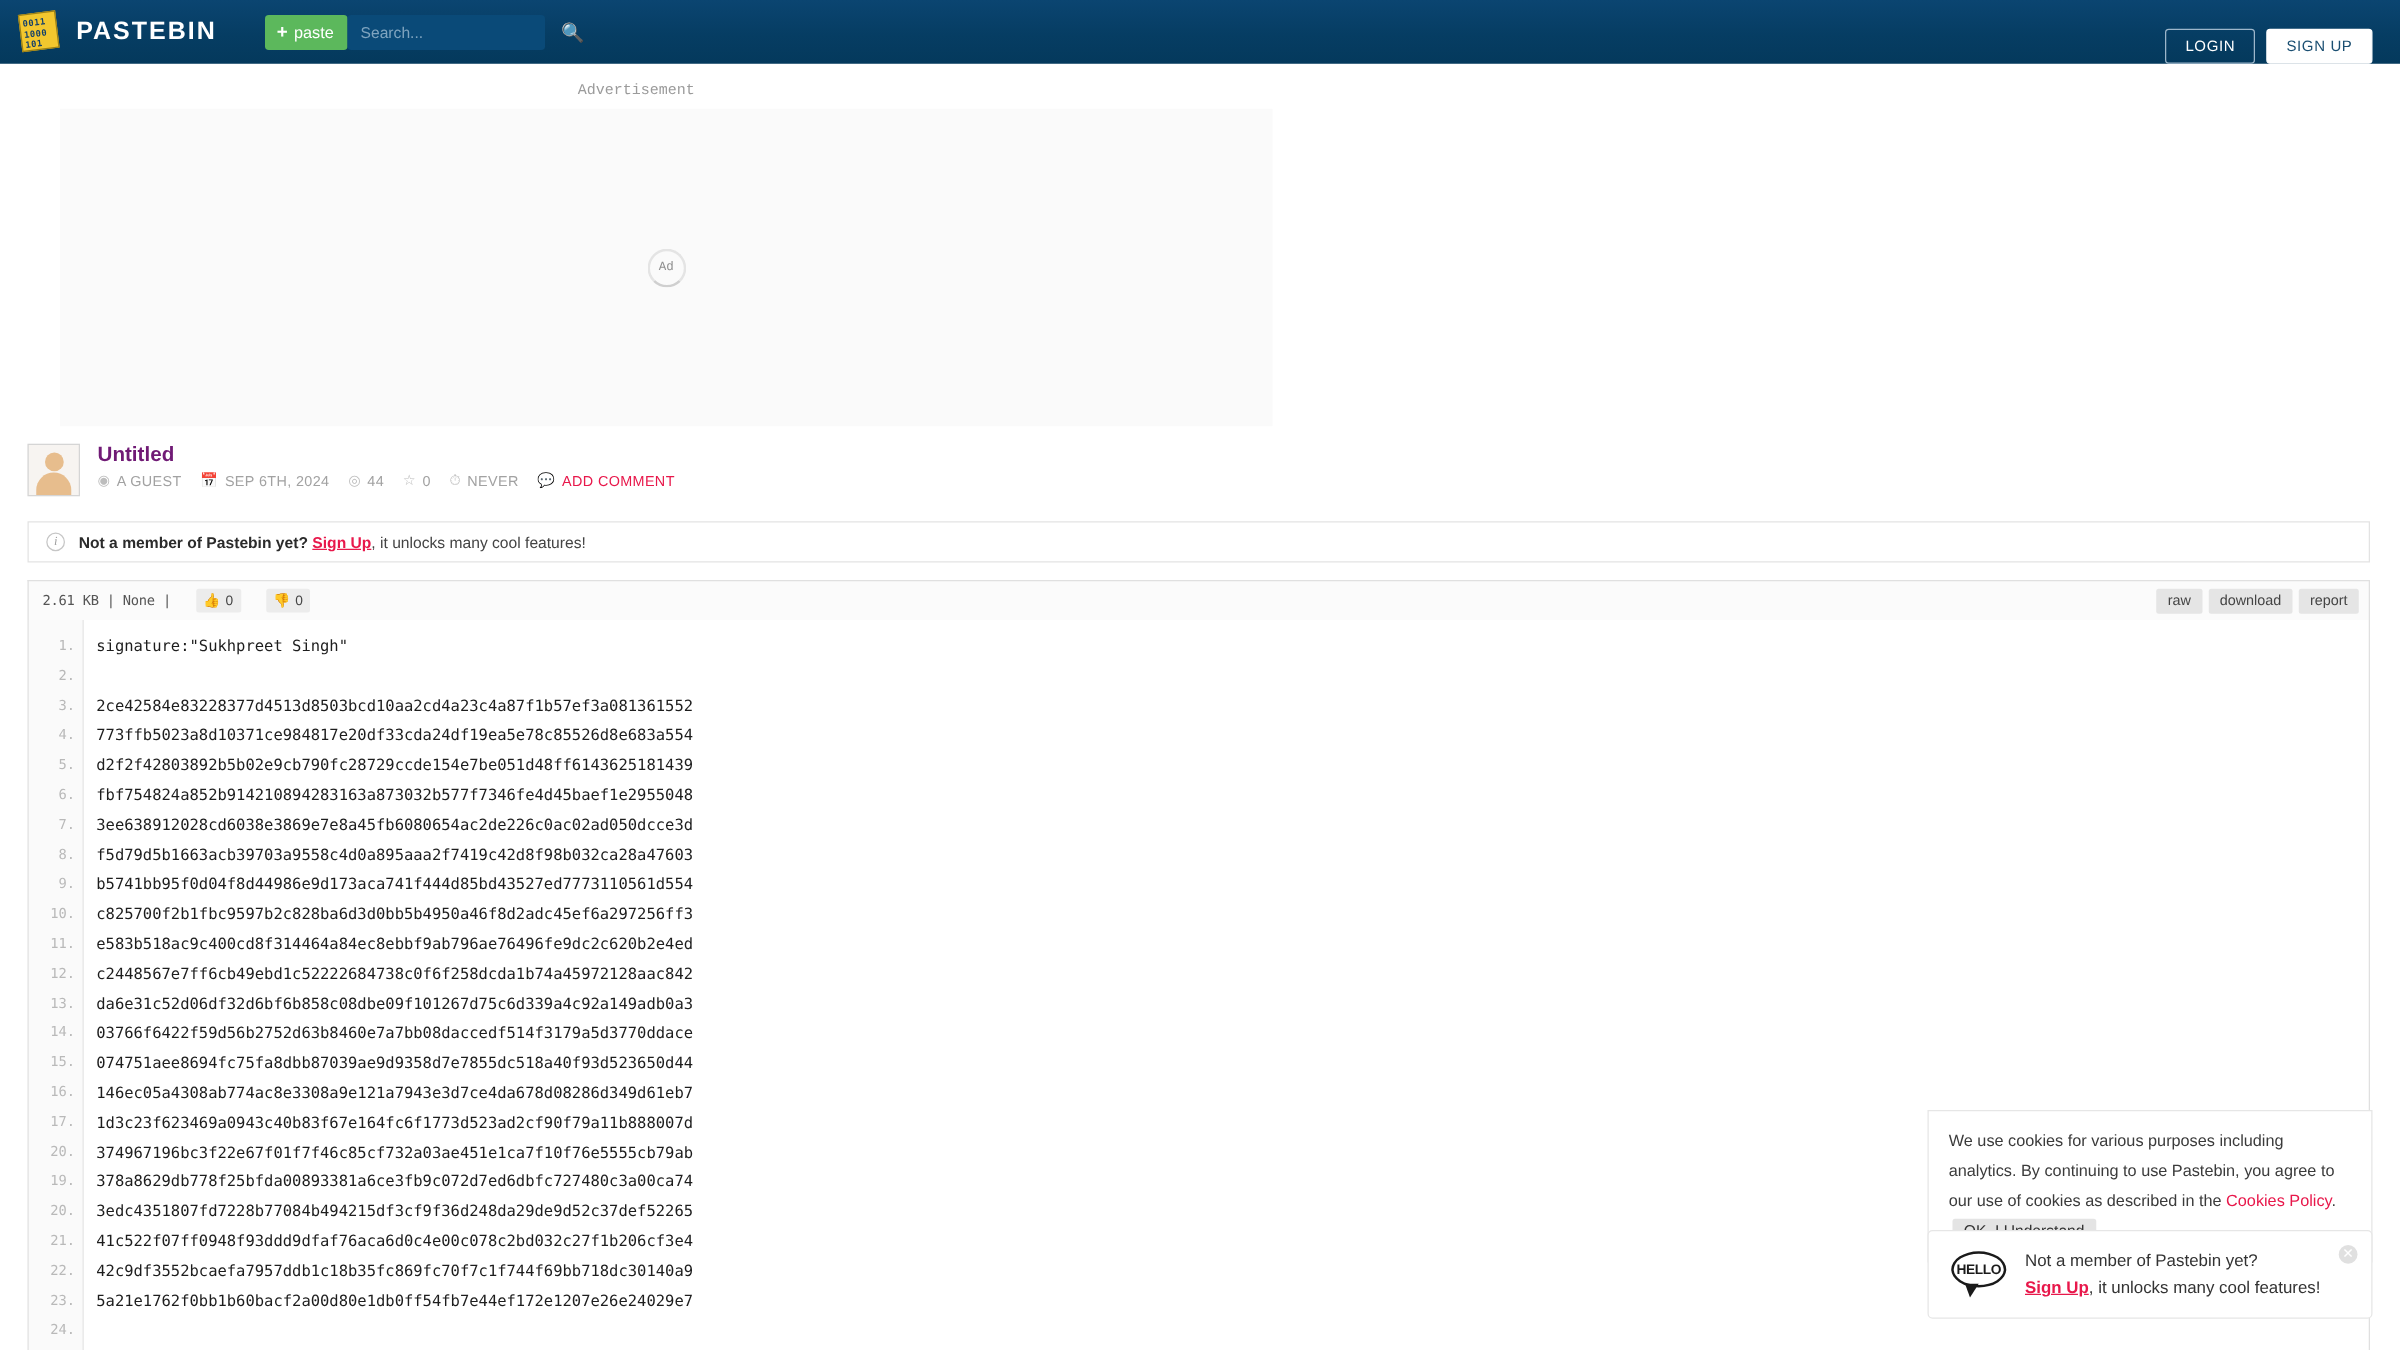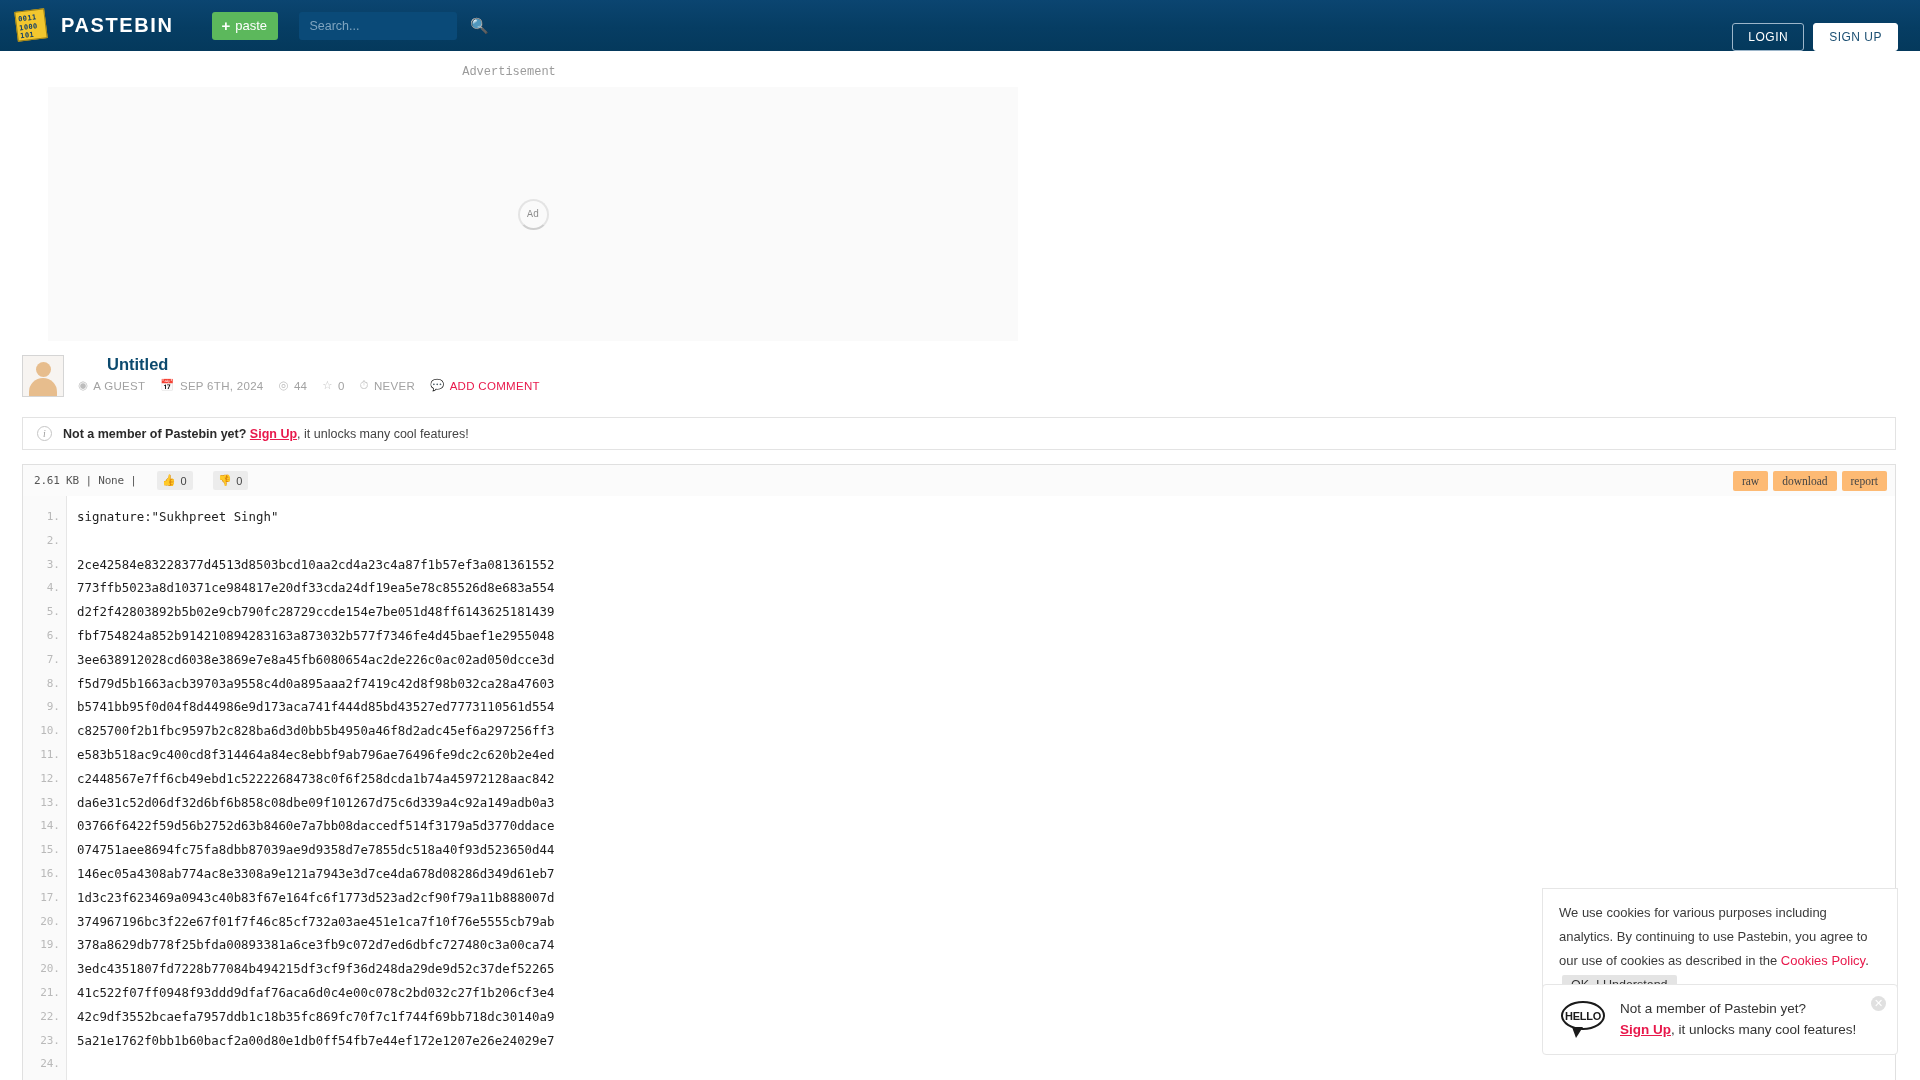--- a/index.html
+++ b/index.html
@@ -44,21 +44,20 @@
   .paste-btn {
     margin-left: 39px;
     background: #5cb85c; color: #fff;
     height: 28px; min-width: 66px;
     border: none; border-radius: 3px;
     font-size: 13px; display: flex; align-items: center; gap: 5px;
     padding: 0 11px 0 9px; cursor: pointer;
   }
   .paste-btn .plus { font-size: 15px; font-weight: bold; line-height: 1; }
   .search-box {
-    margin-left: 21px;
     width: 158px; height: 28px;
     background: #0a4a78; border-radius: 3px;
     display: flex; align-items: center; padding: 0 24px 0 10px;
     position: relative;
   }
   .search-box input {
     flex: 1; background: transparent; border: none; outline: none;
     color: #cfe0ec; font-size: 12.5px; font-family: "Liberation Sans", sans-serif;
   }
   .search-box input::placeholder { color: #7fa4bf; }
@@ -106,23 +105,22 @@
   }
   .avatar .head {
     position: absolute; left: 50%; top: 6px; width: 15px; height: 15px;
     margin-left: -7.5px; border-radius: 50%; background: #e7bd8d;
   }
   .avatar .body {
     position: absolute; left: 50%; top: 22px; width: 28px; height: 20px;
     margin-left: -14px; border-radius: 14px 14px 0 0; background: #e7bd8d;
   }
   .paste-title {
-    font-size: 16.5px; font-weight: bold; color: #0c4a6e; line-height: 1.1;
+    font-size: 16.5px; font-weight: bold; color: #701a75; line-height: 1.1;
     margin-bottom: 7px;
-    margin-left: 29px;
   }
   .meta { display: flex; align-items: center; gap: 5px; flex-wrap: nowrap; }
   .meta .item {
     display: flex; align-items: center; gap: 5px;
     color: #a2a2a2; font-size: 11.5px; letter-spacing: .3px;
     margin-right: 10px;
   }
   .meta .item.link { color: #e8184b; cursor: pointer; }
   .mico { display: inline-block; color: #bdbdbd; line-height: 1; }
 
@@ -154,23 +152,23 @@
     font-family: "DejaVu Sans Mono", monospace; font-size: 11px; color: #555;
     letter-spacing: -.2px;
   }
   .vote {
     display: flex; align-items: center; gap: 4px;
     background: #ececec; border-radius: 2px; height: 19px; padding: 0 6px;
     font-size: 11px; color: #444; cursor: pointer;
   }
   .tb-right { display: flex; gap: 5px; }
   .tb-btn {
-    background: #fdba74; border: none; border-radius: 2px;
+    background: #e5e5e5; border: none; border-radius: 2px;
     height: 20px; padding: 0 9px; font-size: 11.5px; color: #444;
-    cursor: pointer; font-family: Liberation Serif, serif;
+    cursor: pointer; font-family: Liberation Sans, sans-serif;
   }
 
   
   .code-wrap {
     margin: 0 24px 0 22px;
     border: 1px solid #e0e0e0; border-top: none;
     display: flex; background: #fff;
     height: 610px; overflow: hidden;
   }
   .gutter {

